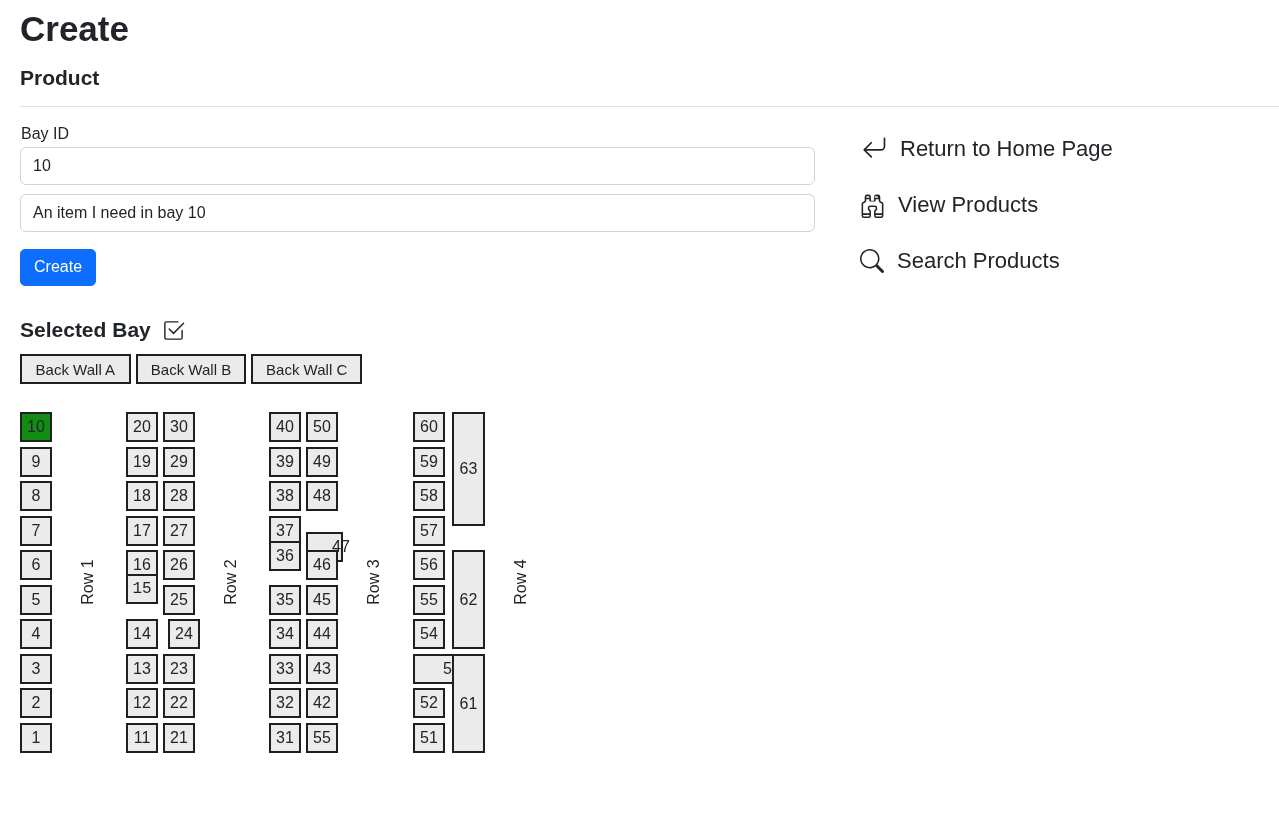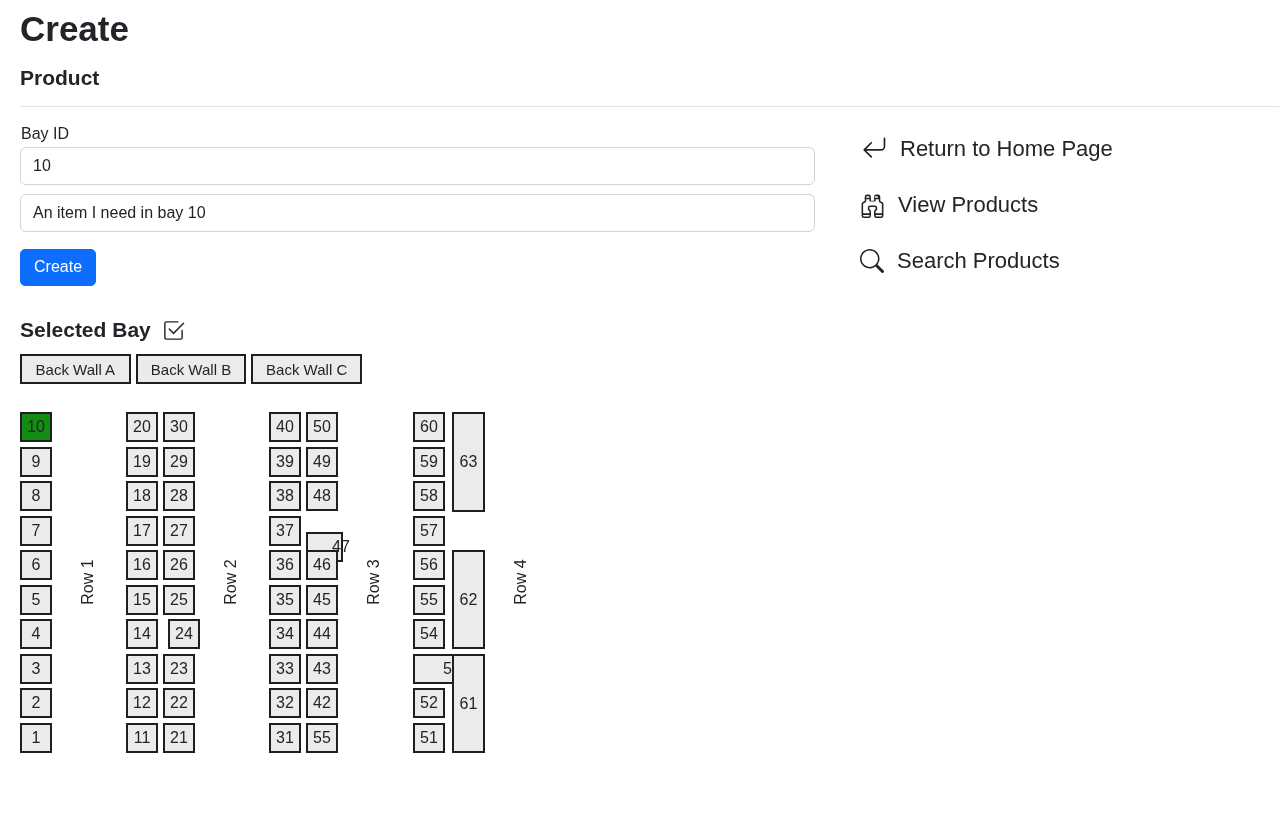--- a/index.html
+++ b/index.html
@@ -115,40 +115,40 @@
           <div class="bay-cell" style="left: 0px; top: 173px;">5</div>
           <div class="bay-cell" style="left: 0px; top: 207px;">4</div>
           <div class="bay-cell" style="left: 0px; top: 242px;">3</div>
           <div class="bay-cell" style="left: 0px; top: 276px;">2</div>
           <div class="bay-cell" style="left: 0px; top: 311px;">1</div>
           <div class="bay-cell" style="left: 106px; top: 0px;">20</div>
           <div class="bay-cell" style="left: 106px; top: 35px;">19</div>
           <div class="bay-cell" style="left: 106px; top: 69px;">18</div>
           <div class="bay-cell" style="left: 106px; top: 104px;">17</div>
           <div class="bay-cell" style="left: 106px; top: 138px;">16</div>
-          <div class="bay-cell" style="left: 106px; top: 173px;">15</div>
+          <div class="bay-cell" style="left: 106px; top: 162px; font-family: Liberation Mono, monospace;">15</div>
           <div class="bay-cell" style="left: 106px; top: 207px;">14</div>
           <div class="bay-cell" style="left: 106px; top: 242px;">13</div>
           <div class="bay-cell" style="left: 106px; top: 276px;">12</div>
           <div class="bay-cell" style="left: 106px; top: 311px;">11</div>
           <div class="bay-cell" style="left: 143px; top: 0px;">30</div>
           <div class="bay-cell" style="left: 143px; top: 35px;">29</div>
           <div class="bay-cell" style="left: 143px; top: 69px;">28</div>
           <div class="bay-cell" style="left: 143px; top: 104px;">27</div>
           <div class="bay-cell" style="left: 143px; top: 138px;">26</div>
           <div class="bay-cell" style="left: 143px; top: 173px;">25</div>
           <div class="bay-cell" style="left: 148px; top: 207px;">24</div>
           <div class="bay-cell" style="left: 143px; top: 242px;">23</div>
           <div class="bay-cell" style="left: 143px; top: 276px;">22</div>
           <div class="bay-cell" style="left: 143px; top: 311px;">21</div>
           <div class="bay-cell" style="left: 249px; top: 0px;">40</div>
           <div class="bay-cell" style="left: 249px; top: 35px;">39</div>
           <div class="bay-cell" style="left: 249px; top: 69px;">38</div>
           <div class="bay-cell" style="left: 249px; top: 104px;">37</div>
-          <div class="bay-cell" style="left: 249px; top: 138px;">36</div>
+          <div class="bay-cell" style="left: 249px; top: 129px;">36</div>
           <div class="bay-cell" style="left: 249px; top: 173px;">35</div>
           <div class="bay-cell" style="left: 249px; top: 207px;">34</div>
           <div class="bay-cell" style="left: 249px; top: 242px;">33</div>
           <div class="bay-cell" style="left: 249px; top: 276px;">32</div>
           <div class="bay-cell" style="left: 249px; top: 311px;">31</div>
           <div class="bay-cell" style="left: 286px; top: 0px;">50</div>
           <div class="bay-cell" style="left: 286px; top: 35px;">49</div>
           <div class="bay-cell" style="left: 286px; top: 69px;">48</div>
           <div class="bay-cell" style="left: 286px; top: 120px; padding-left: 33px;">47</div>
           <div class="bay-cell" style="left: 286px; top: 138px;">46</div>
@@ -160,21 +160,21 @@
           <div class="bay-cell" style="left: 393px; top: 0px;">60</div>
           <div class="bay-cell" style="left: 393px; top: 35px;">59</div>
           <div class="bay-cell" style="left: 393px; top: 69px;">58</div>
           <div class="bay-cell" style="left: 393px; top: 104px;">57</div>
           <div class="bay-cell" style="left: 393px; top: 138px;">56</div>
           <div class="bay-cell" style="left: 393px; top: 173px;">55</div>
           <div class="bay-cell" style="left: 393px; top: 207px;">54</div>
           <div class="bay-cell" style="left: 393px; top: 242px; padding-left: 37px;">53</div>
           <div class="bay-cell" style="left: 393px; top: 276px;">52</div>
           <div class="bay-cell" style="left: 393px; top: 311px;">51</div>
-          <div class="bay-cell tall" style="left: 432px; top: 0px; height: 100px;">63</div>
+          <div class="bay-cell tall" style="left: 432px; top: 0px; height: 114px;">63</div>
           <div class="bay-cell tall" style="left: 432px; top: 138px; height: 99px;">62</div>
           <div class="bay-cell tall" style="left: 432px; top: 242px; height: 99px;">61</div>
           <div class="row-label" style="left: 28px; top: 160px;">Row 1</div>
           <div class="row-label" style="left: 171px; top: 160px;">Row 2</div>
           <div class="row-label" style="left: 314px; top: 160px;">Row 3</div>
           <div class="row-label" style="left: 461px; top: 160px;">Row 4</div>
         </div>
 
     </div>
 

